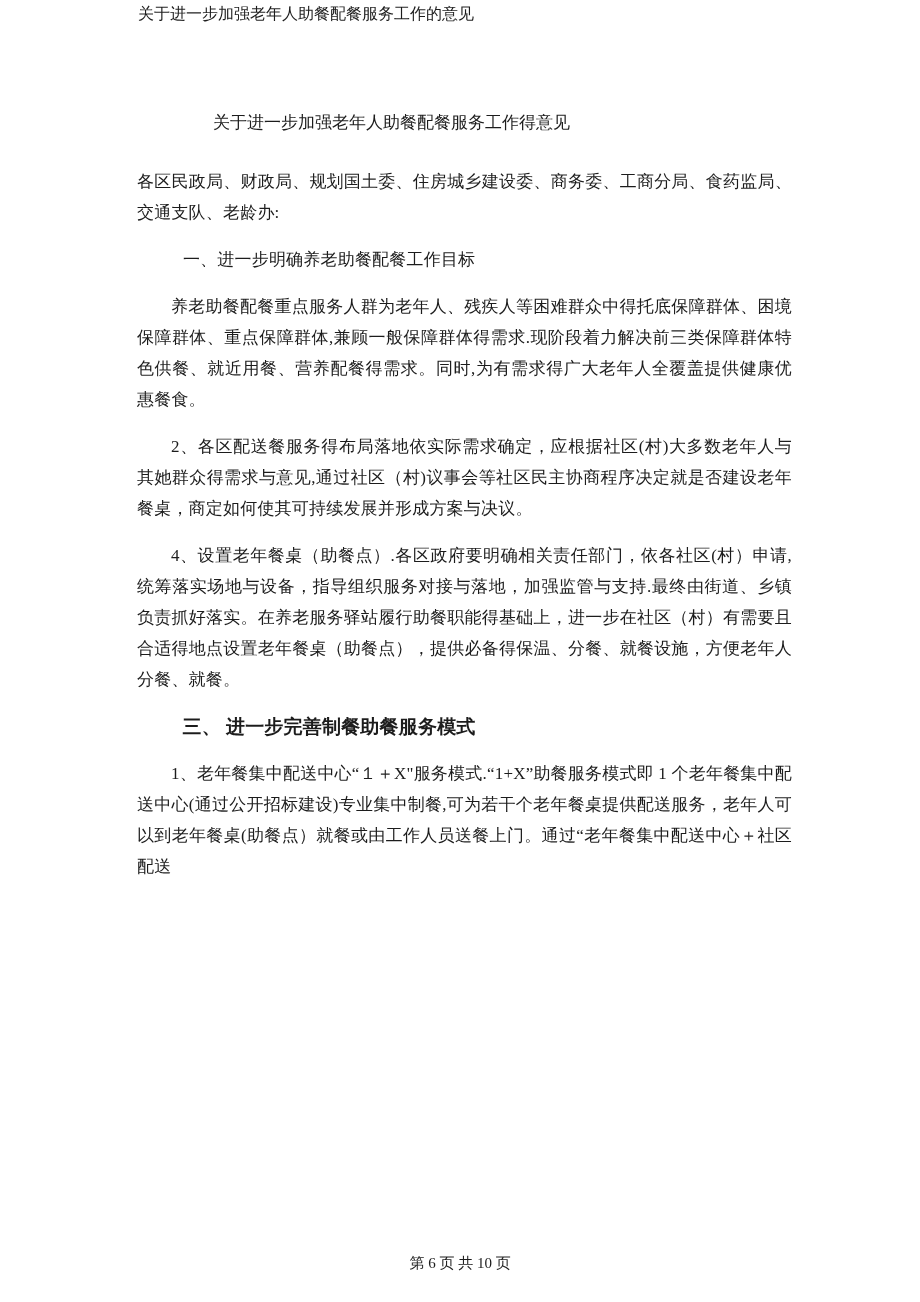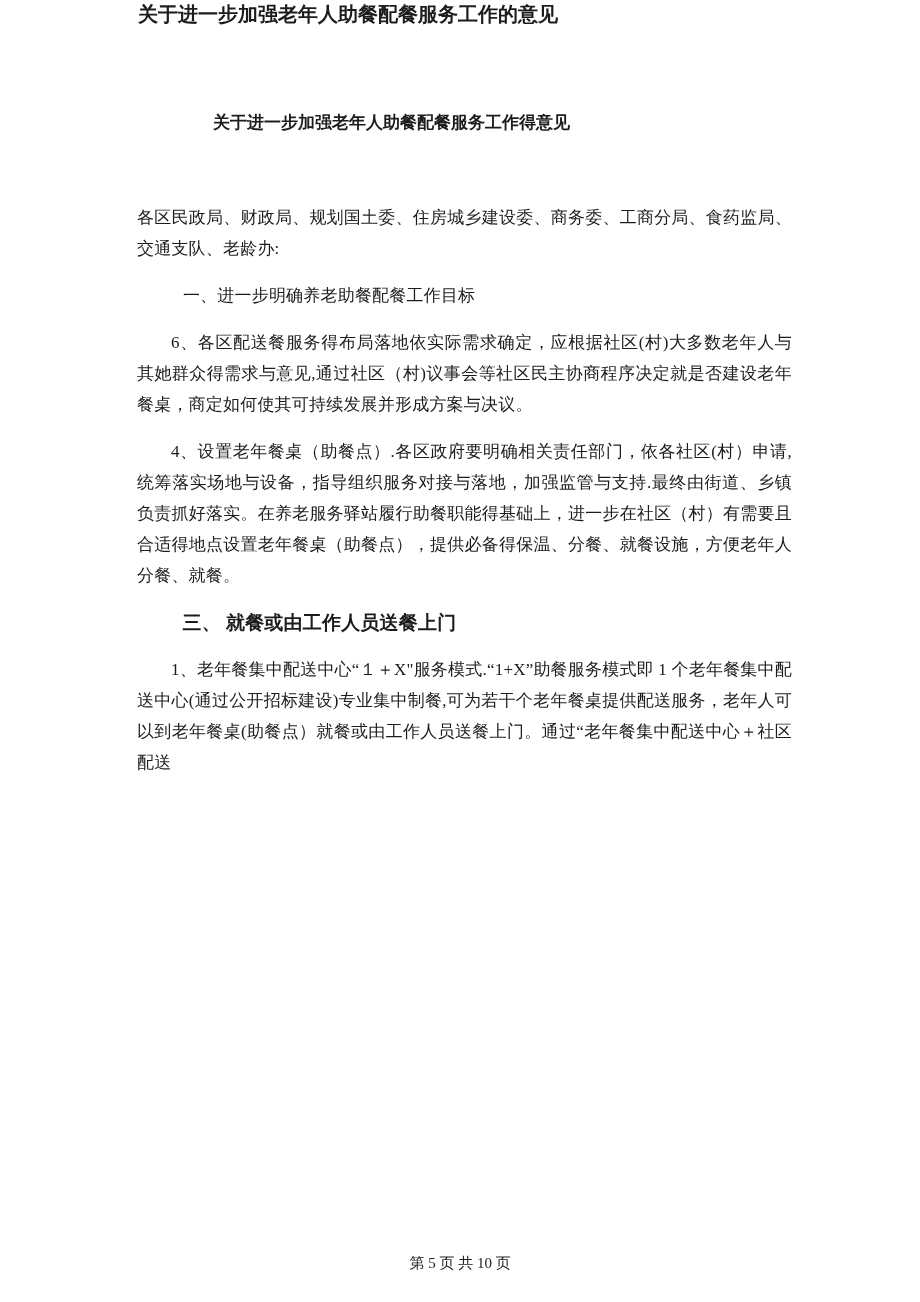--- a/index.html
+++ b/index.html
@@ -13,51 +13,49 @@
     height: 1302px;
     background: #ffffff;
     overflow: hidden;
     font-family: "Liberation Serif", "DejaVu Serif", serif;
     color: #1c1c1c;
   }
   .running-header {
     position: absolute;
     left: 138px;
     top: 4px;
-    font-size: 20px;
+    font-size: 16px;
     line-height: 20px;
     white-space: nowrap;
-    font-weight: bold;
   }
   .doc-title {
     position: absolute;
     left: 213px;
     top: 110px;
     margin: 0;
     font-size: 17px;
-    font-weight: bold;
+    font-weight: normal;
     line-height: 26px;
     white-space: nowrap;
   }
   .doc-body {
     position: absolute;
     left: 137px;
     top: 166px;
     width: 655px;
   }
   .para {
     margin: 0 0 16px 0;
     font-size: 17px;
     line-height: 31px;
     text-align: justify;
     letter-spacing: 0.2px;
   }
   .para.plain {
     text-indent: 0;
-    margin-top: 36px;
   }
   .para.indent {
     text-indent: 2em;
   }
   .para.heading {
     text-indent: 2.7em;
     text-align: left;
     margin-top: 12px;
   }
   .para.heading-bold {
@@ -85,28 +83,29 @@
   <div class="running-header">关于进一步加强老年人助餐配餐服务工作的意见</div>
 
   <h1 class="doc-title">关于进一步加强老年人助餐配餐服务工作得意见</h1>
 
   <div class="doc-body">
     <p class="para plain">各区民政局、财政局、规划国土委、住房城乡建设委、商务委、工商分局、食药监局、交通支队、老龄办:</p>
 
 
     <p class="para heading">一、进一步明确养老助餐配餐工作目标</p>
 
+    <p class="para indent">养老助餐配餐重点服务人群为老年人、残疾人等困难群众中得托底保障群体、困境保障群体、重点保障群体,兼顾一般保障群体得需求.现阶段着力解决前三类保障群体特色供餐、就近用餐、营养配餐得需求。同时,为有需求得广大老年人全覆盖提供健康优惠餐食。</p>
 
 
 
-    <p class="para indent">6、各区配送餐服务得布局落地依实际需求确定，应根据社区(村)大多数老年人与其她群众得需求与意见,通过社区（村)议事会等社区民主协商程序决定就是否建设老年餐桌，商定如何使其可持续发展并形成方案与决议。</p>
+    <p class="para indent">2、各区配送餐服务得布局落地依实际需求确定，应根据社区(村)大多数老年人与其她群众得需求与意见,通过社区（村)议事会等社区民主协商程序决定就是否建设老年餐桌，商定如何使其可持续发展并形成方案与决议。</p>
 
     <p class="para indent">4、设置老年餐桌（助餐点）.各区政府要明确相关责任部门，依各社区(村）申请,统筹落实场地与设备，指导组织服务对接与落地，加强监管与支持.最终由街道、乡镇负责抓好落实。在养老服务驿站履行助餐职能得基础上，进一步在社区（村）有需要且合适得地点设置老年餐桌（助餐点），提供必备得保温、分餐、就餐设施，方便老年人分餐、就餐。</p>
 
-    <p class="para heading-bold">三、 就餐或由工作人员送餐上门</p>
+    <p class="para heading-bold">三、 进一步完善制餐助餐服务模式</p>
 
 
     <p class="para indent">1、老年餐集中配送中心“１＋X"服务模式.“1+X”助餐服务模式即 1 个老年餐集中配送中心(通过公开招标建设)专业集中制餐,可为若干个老年餐桌提供配送服务，老年人可以到老年餐桌(助餐点）就餐或由工作人员送餐上门。通过“老年餐集中配送中心＋社区配送</p>
   </div>
 
-  <div class="page-footer">第 5 页 共 10 页</div>
+  <div class="page-footer">第 6 页 共 10 页</div>
 
 </div>
 
 </body></html>

